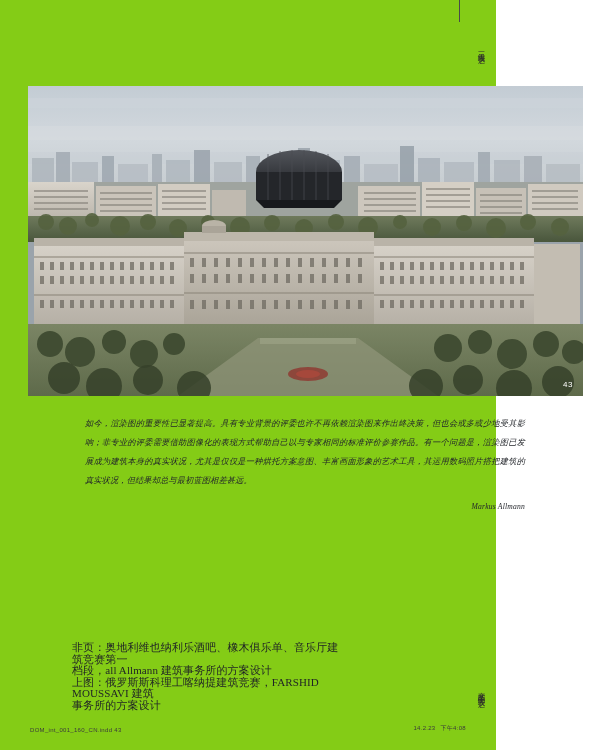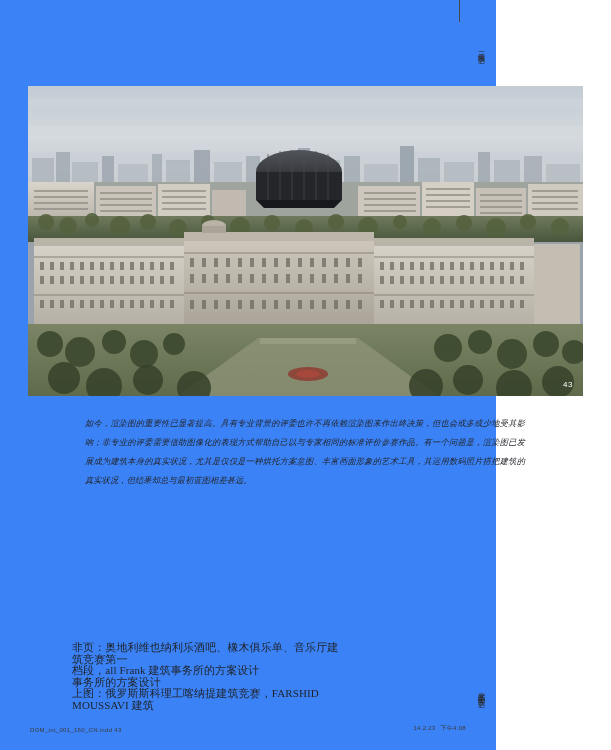--- a/index.html
+++ b/index.html
@@ -11,21 +11,21 @@
     width: 611px;
     height: 750px;
     font-family: "Liberation Sans", sans-serif;
     position: relative;
     overflow: hidden;
   }
   .page {
     position: relative;
     width: 496px;
     height: 750px;
-    background: #3b82f6;
+    background: #84cc16;
   }
 
   
   .crop-mark-tr {
     position: absolute;
     top: 0;
     right: 36px;
     width: 1px;
     height: 22px;
     background: #4a4a4a;
@@ -499,28 +499,29 @@
       <ellipse cx="280" cy="288" rx="20" ry="7" fill="#8e3b33" opacity=".85"></ellipse>
       <ellipse cx="280" cy="288" rx="12" ry="4" fill="#a8483c" opacity=".9"></ellipse>
 
       <rect x="0" y="0" width="555" height="310" fill="none"></rect>
     </svg>
     <div class="photo-page-number">43</div>
   </div>
 
   <div class="quote-block-1">
     <div class="quote-text">如今，渲染图的重要性已显著提高。具有专业背景的评委也许不再依赖渲染图来作出终决策，但也会或多或少地受其影响；非专业的评委需要借助图像化的表现方式帮助自己以与专家相同的标准评价参赛作品。有一个问题是，渲染图已发展成为建筑本身的真实状况，尤其是仅仅是一种烘托方案意图、丰富画面形象的艺术工具，其运用数码照片搭把建筑的真实状况，但结果却总与最初蓝图相差甚远。</div>
+    <div class="quote-attrib">Markus Allmann</div>
   </div>
 
 
   <div class="captions">
     <div class="caption-line">非页：奥地利维也纳利乐酒吧、橡木俱乐单、音乐厅建筑竞赛第一</div>
-    <div class="caption-line">档段，all Frank 建筑事务所的方案设计</div>
+    <div class="caption-line">档段，all Allmann 建筑事务所的方案设计</div>
+    <div class="caption-line">上图：俄罗斯斯科理工喀纳提建筑竞赛，FARSHID MOUSSAVI 建筑</div>
     <div class="caption-line">事务所的方案设计</div>
-    <div class="caption-line">上图：俄罗斯斯科理工喀纳提建筑竞赛，FARSHID MOUSSAVI 建筑</div>
   </div>
 
   <div class="footer-left">DOM_int_001_160_CN.indd  43</div>
   <div class="footer-right">
     <span class="ts">14.2.23</span><span>下午4:08</span>
   </div>
 
 </div>
 
 </body></html>

